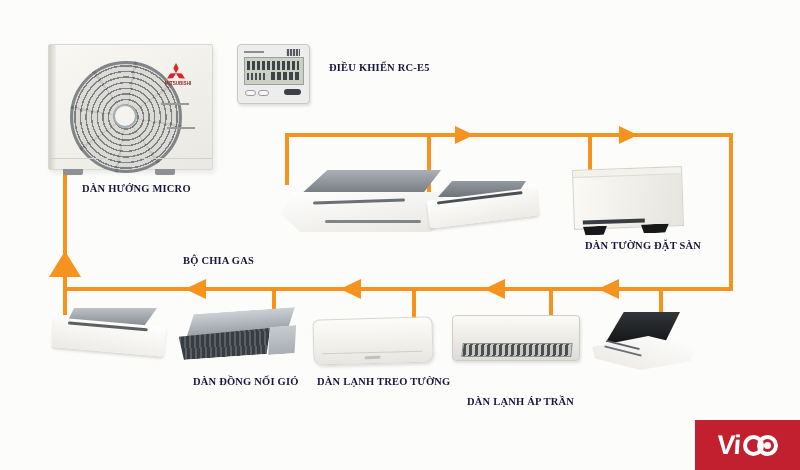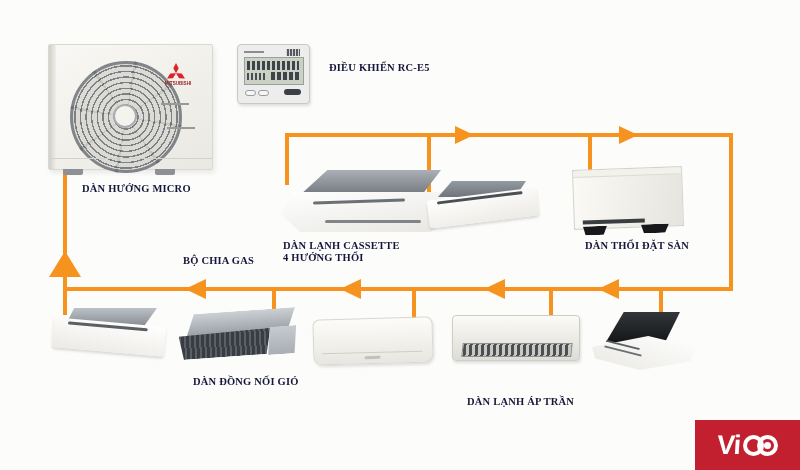--- a/index.html
+++ b/index.html
@@ -245,27 +245,24 @@
 
   <div class="unit" id="cassettebr">
     <div class="top"></div>
     <div class="panel"></div>
     <div class="slot1"></div>
     <div class="slot2"></div>
   </div>
 
   <div class="lbl" style="left:82px;top:183px;">DÀN HƯỚNG MICRO</div>
   <div class="lbl" style="left:329px;top:62px;">ĐIỀU KHIỂN RC-E5</div>
-  <div class="lbl" style="left:283px;top:240px;">
-    <span>DÀN LẠNH CASSETTE</span><br>
-    <span>4 HƯỚNG THỔI</span>
-  </div>
-  <div class="lbl" style="left:585px;top:240px;">DÀN THỔI ĐẶT SÀN</div>
+  <div class="lbl" style="left:585px;top:240px;">DÀN TƯỜNG ĐẶT SÀN</div>
   <div class="lbl" style="left:183px;top:255px;">BỘ CHIA GAS</div>
   <div class="lbl" style="left:193px;top:376px;">DÀN ĐỒNG NỐI GIÓ</div>
+  <div class="lbl" style="left:317px;top:376px;">DÀN LẠNH TREO TƯỜNG</div>
   <div class="lbl" style="left:467px;top:396px;">DÀN LẠNH ÁP TRẦN</div>
 
 
   <div id="vico">
     <span class="vi">Vi</span>
     <span class="ring"></span>
     <span class="ring ring2"></span>
   </div>
 
 </div>

